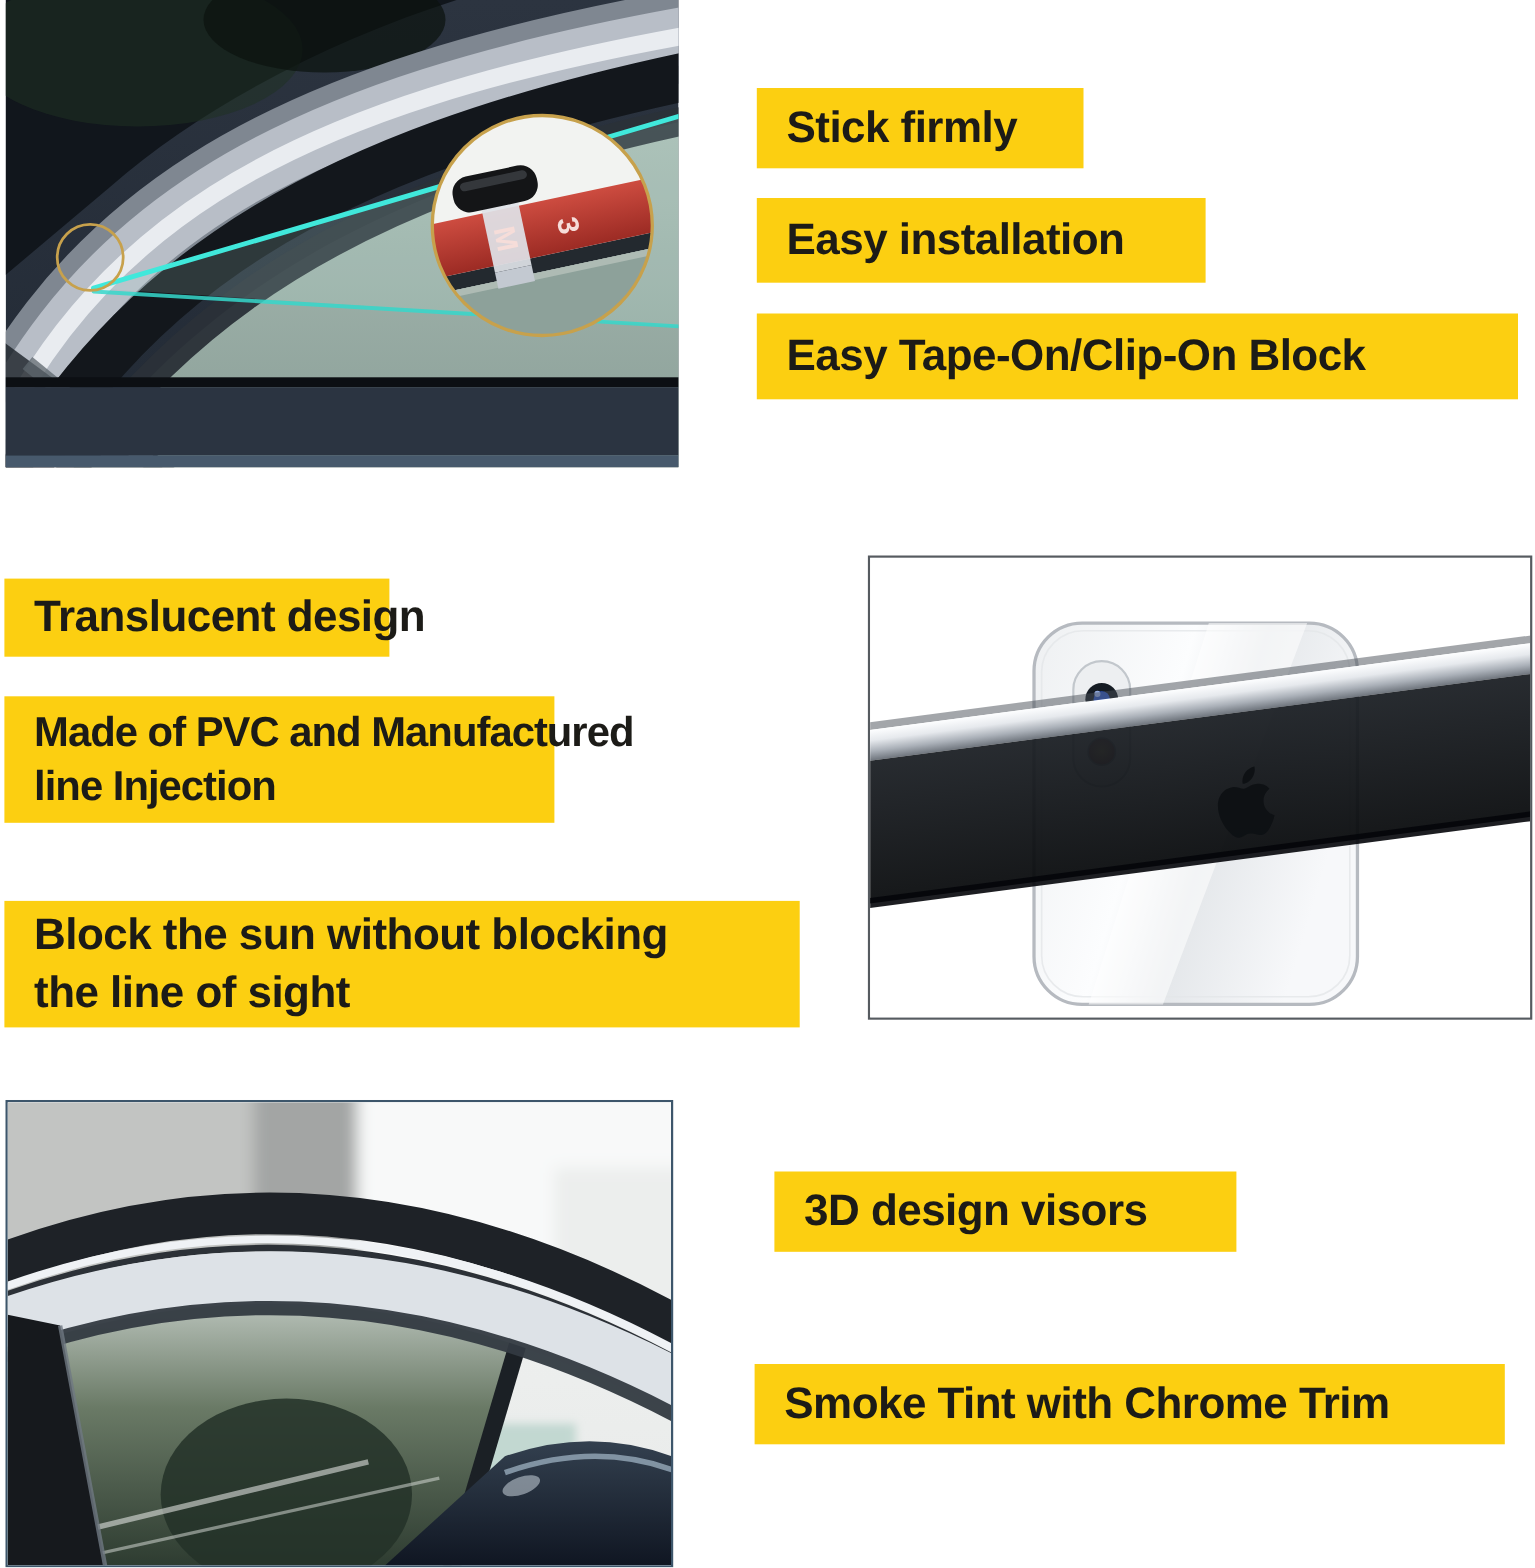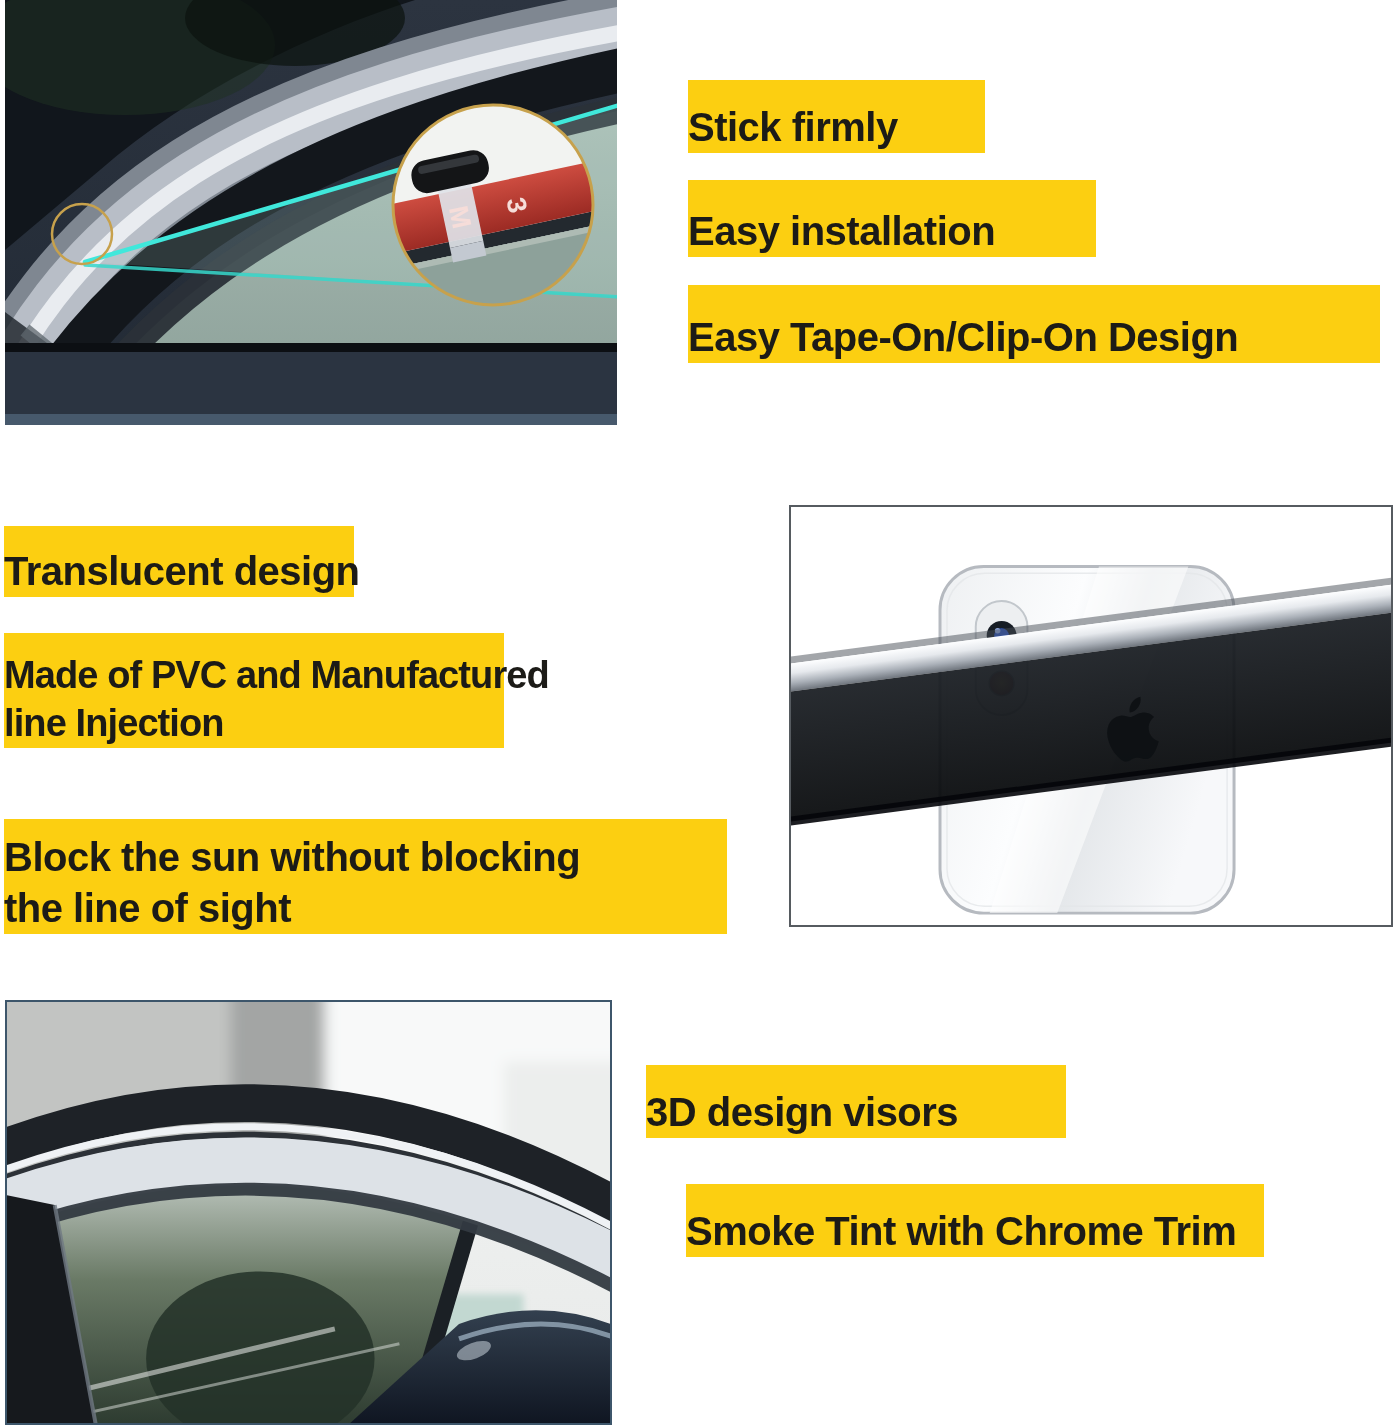--- a/index.html
+++ b/index.html
@@ -1,22 +1,22 @@
 <!DOCTYPE html>
 <html style="--yellow: #fccf11; --label-text: #1c1b17;"><head>
 <meta charset="utf-8">
 <style>
   html,body{margin:0;padding:0;background:#fff;}
   #stage{position:relative;width:1395px;height:1425px;background:#fff;overflow:hidden;
          font-family:"Liberation Sans",sans-serif;}
   :root{--yellow:#fccf11;--label-text:#1c1b17;}
   .bar{position:absolute;background:var(--yellow);color:var(--label-text);
        font-weight:bold;font-size:40px;line-height:1.28;letter-spacing:-0.5px;
-       display:flex;flex-direction:column;justify-content:flex-end;
-       box-sizing:border-box;white-space:nowrap;}
+       display:flex;flex-direction:column;justify-content:center;
+       padding-left:27px;box-sizing:border-box;white-space:nowrap;}
   .bar .line{display:block;}
   .fs38{font-size:38px;letter-spacing:-0.9px;}
   .photo{position:absolute;overflow:hidden;background:#fff;}
   .photo svg{display:block;width:100%;height:100%;}
   #photo-translucent{border:2px solid #565b60;box-sizing:border-box;}
   #photo-installed{border:2px solid #3d566b;box-sizing:border-box;}
 </style>
 </head>
 <body>
 
@@ -222,35 +222,35 @@
     </svg>
   </div>
 
   <div class="bar" style="left:688px;top:80px;width:297px;height:73px">
     <span class="line">Stick firmly</span>
   </div>
   <div class="bar" style="left:688px;top:180px;width:408px;height:77px">
     <span class="line">Easy installation</span>
   </div>
   <div class="bar" style="left:688px;top:285px;width:692px;height:78px">
-    <span class="line">Easy Tape-On/Clip-On Design</span>
+    <span class="line">Easy Tape-On/Clip-On Block</span>
   </div>
 
   <div class="bar" style="left:4px;top:526px;width:350px;height:71px">
     <span class="line">Translucent design</span>
   </div>
   <div class="bar fs38" style="left:4px;top:633px;width:500px;height:115px">
     <span class="line">Made of PVC and Manufactured</span>
     <span class="line">line Injection</span>
   </div>
   <div class="bar" style="left:4px;top:819px;width:723px;height:115px">
     <span class="line">Block the sun without blocking</span>
     <span class="line">the line of sight</span>
   </div>
 
-  <div class="bar" style="left:646px;top:1065px;width:420px;height:73px">
+  <div class="bar" style="left:704px;top:1065px;width:420px;height:73px">
     <span class="line">3D design visors</span>
   </div>
-  <div class="bar" style="left:686px;top:1184px;width:578px;height:73px">
+  <div class="bar" style="left:686px;top:1240px;width:682px;height:73px">
     <span class="line">Smoke Tint with Chrome Trim</span>
   </div>
 
 </div>
 
 </body></html>

